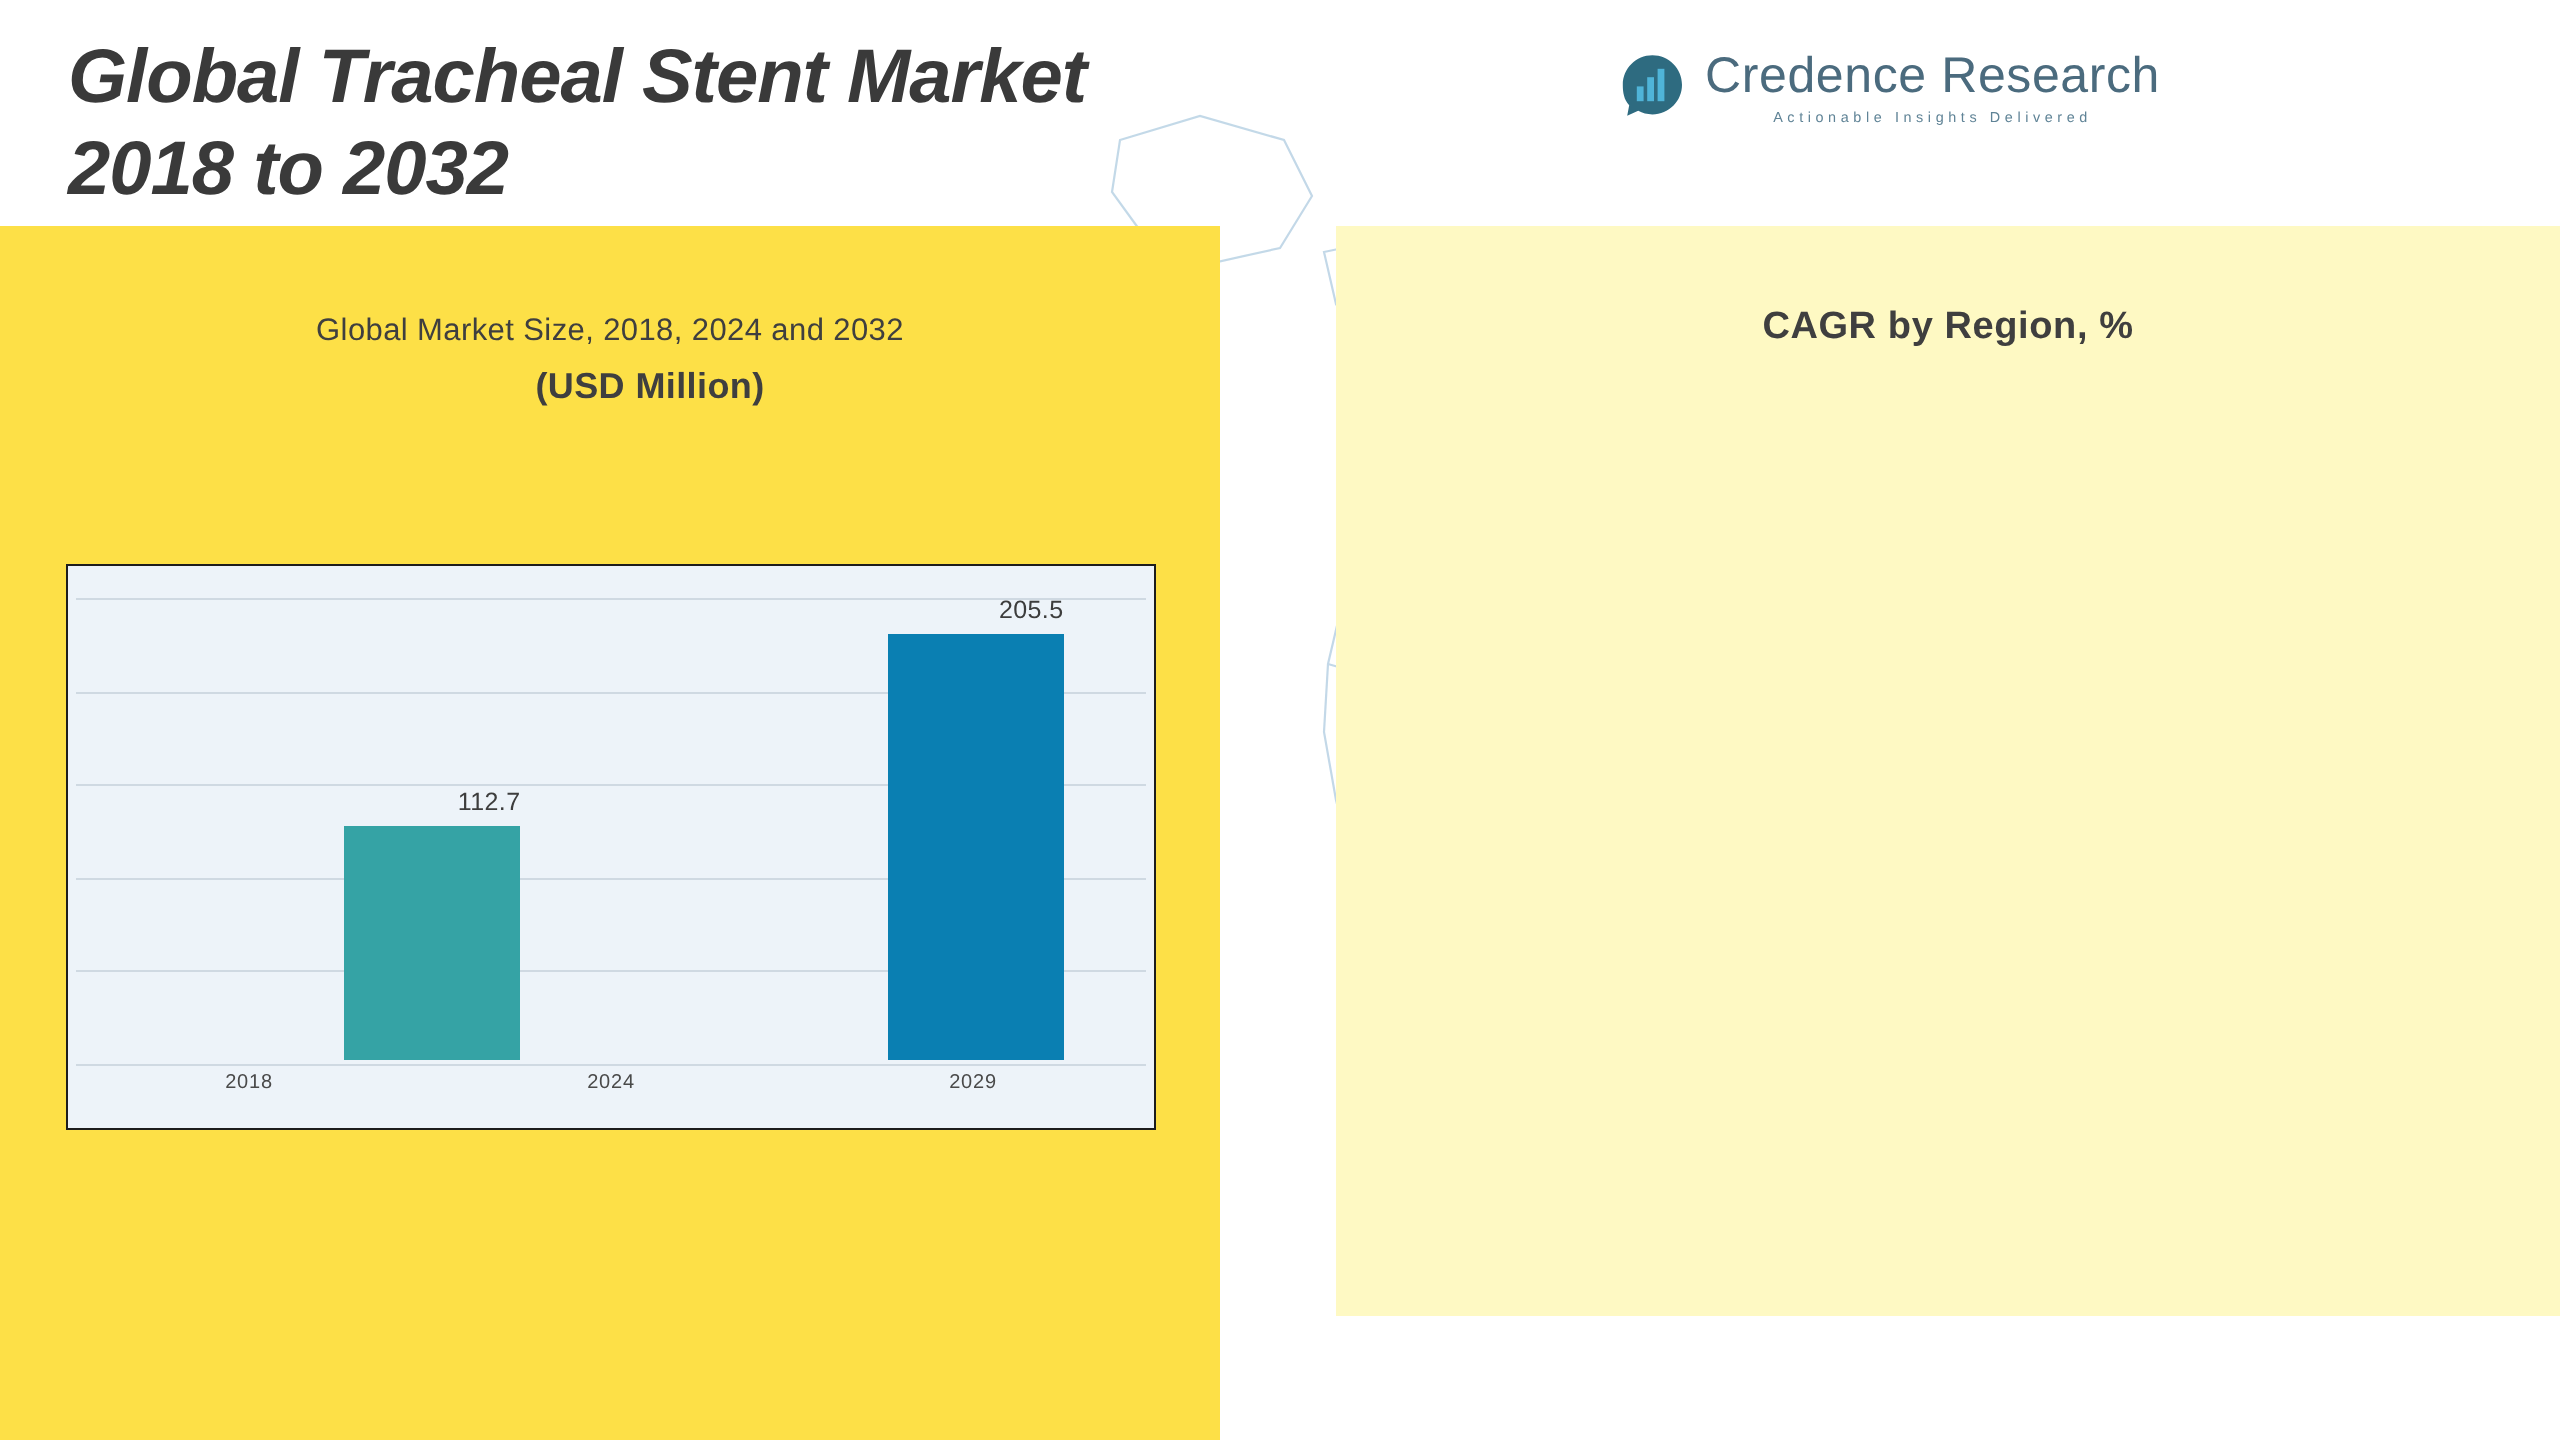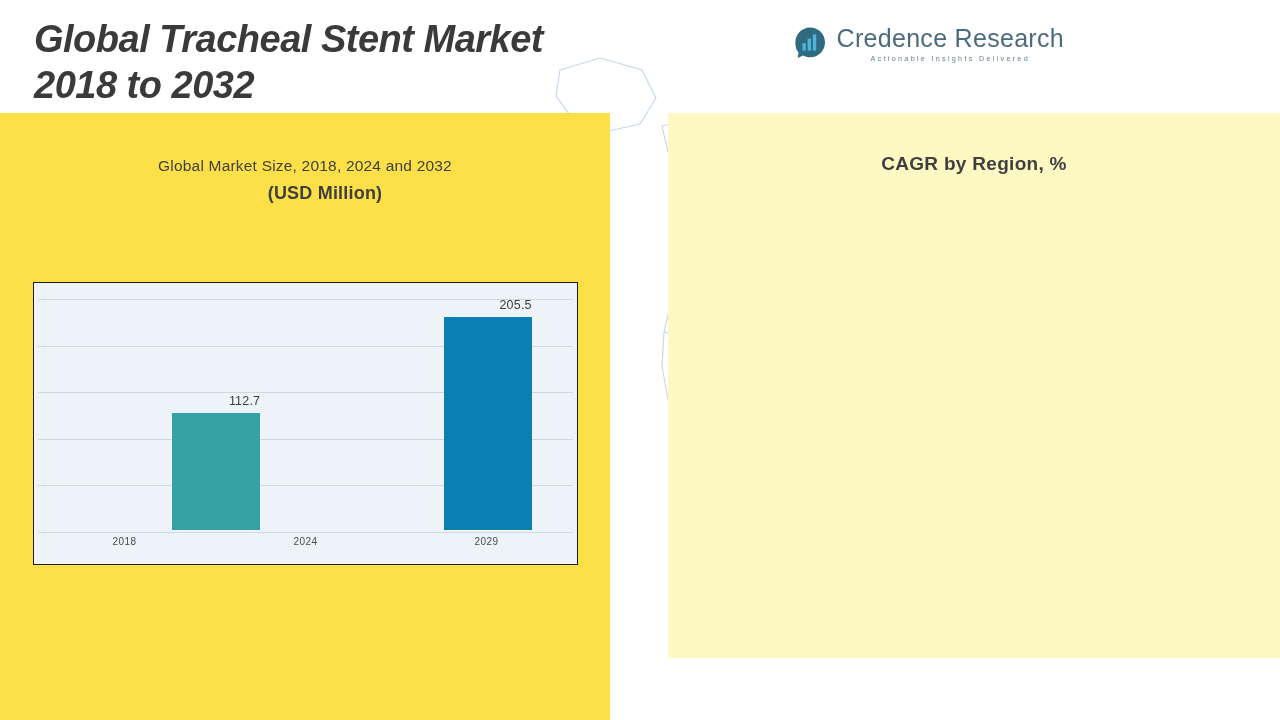--- a/index.html
+++ b/index.html
@@ -23,21 +23,21 @@
     z-index:3; background:transparent;
   }
   .title{
     position:absolute; left:34px; top:16px; width:700px;
     font-size:38px; line-height:1.22;
     font-weight:bold; font-style:italic;
     color:#3a3a3a; letter-spacing:-0.5px;
     white-space:pre-line;
   }
   .logo{
-    position:absolute; right:28px; top:26px;
+    position:absolute; right:12px; top:26px;
     display:flex; align-items:center; gap:9px;justify-content:flex-end;
   }
   .logo-mark{ width:36px; height:36px; position:relative; flex:none; }
   .logo-text{ display:flex; flex-direction:column; line-height:1; }
   .logo-name{
     font-size:25px; color:#4b6b7e; letter-spacing:0.3px; white-space:nowrap;
   }
   .logo-tag{
     font-size:7.2px; color:#5f8396; letter-spacing:2.3px;
     margin-top:4px; white-space:nowrap; text-align:center;

